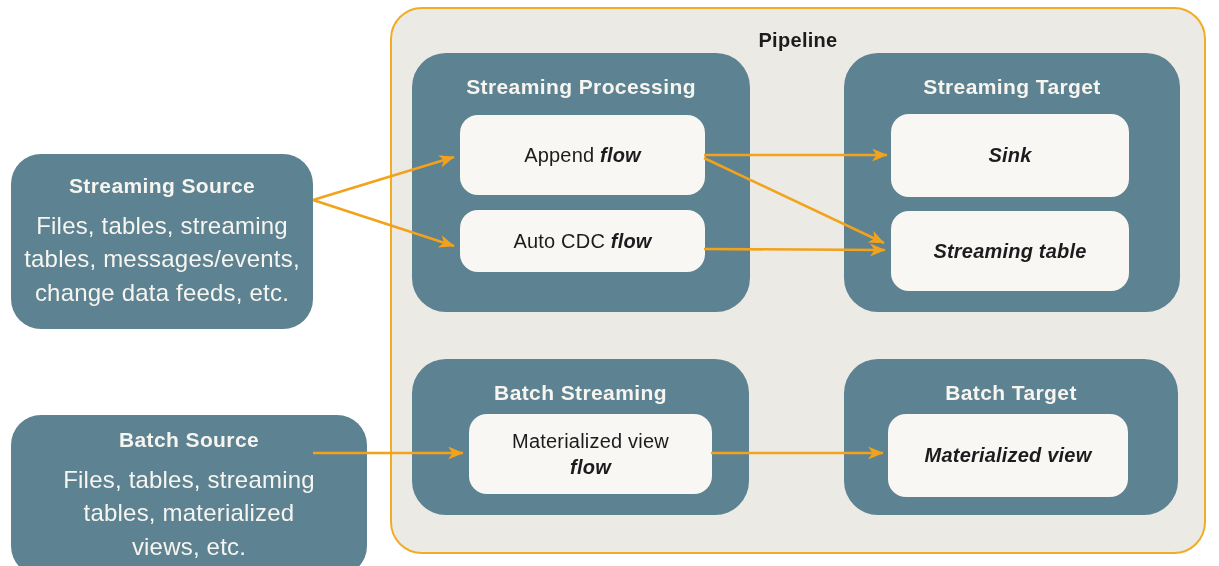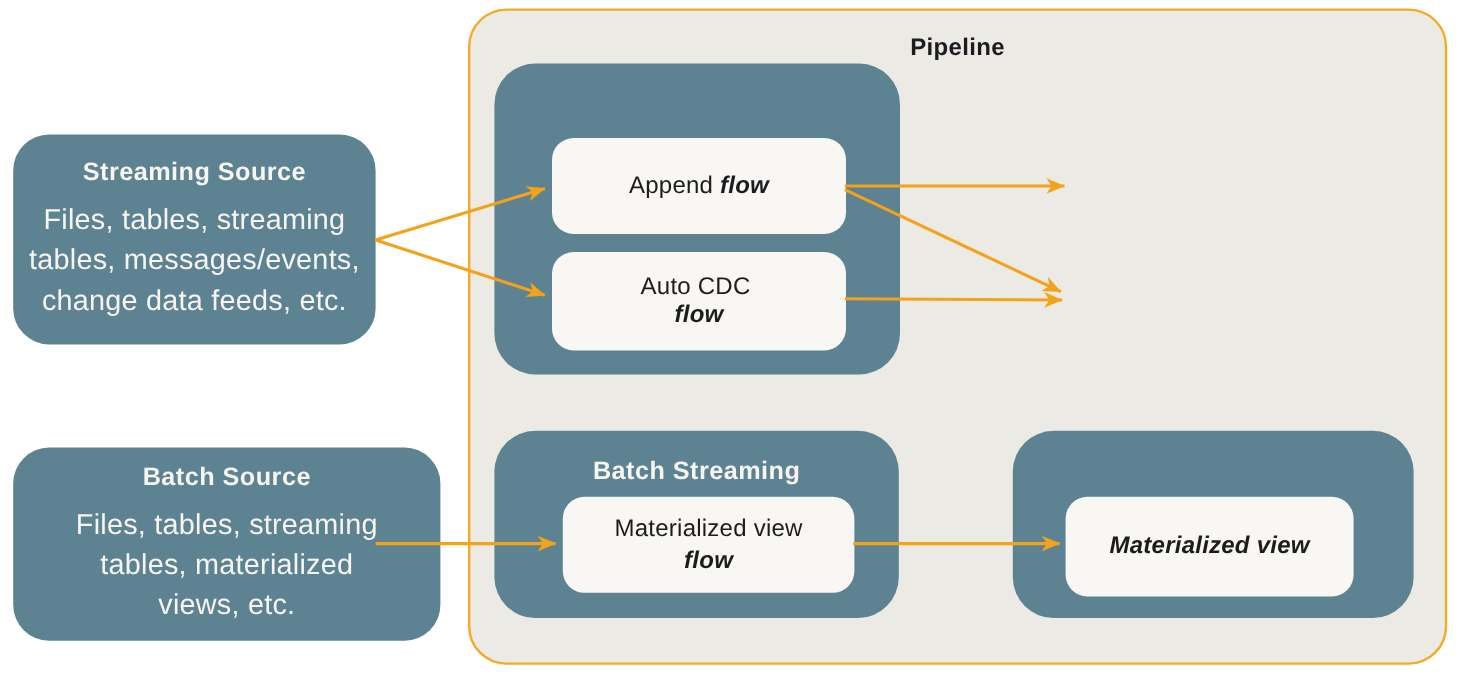--- a/index.html
+++ b/index.html
@@ -26,20 +26,21 @@
     position: absolute;
     background: var(--teal);
     border-radius: 30px;
     color: var(--text-light);
     display: flex;
     flex-direction: column;
     justify-content: center;
     align-items: center;
     text-align: center;
     z-index: 2;
+    margin-top: 42px;
   }
   .src-title {
     font-weight: bold;
     font-size: 21px;
     letter-spacing: 0.4px;
   }
   .src-body {
     font-size: 24px;
     line-height: 1.38;
     white-space: pre-line;
@@ -128,39 +129,50 @@
     <div class="src-title">Batch Source</div>
     <div class="src-body">Files, tables, streaming
 tables, materialized
 views, etc.</div>
   </div>
 
   <div class="pipeline">
     <div class="pipeline-title">Pipeline</div>
 
     <div class="section" style="left:20px; top:44px; width:338px; height:259px;">
+      <div class="section-title">Streaming Processing</div>
       <div class="node" style="left:48px; top:62px; width:245px; height:80px;">
         <span class="txt-normal">Append </span>
           <span class="txt-bold">flow</span>
       </div>
-      <div class="node" style="left:48px; top:157px; width:245px; height:82px;flex-direction:column;">
+      <div class="node" style="left:48px; top:157px; width:245px; height:62px;">
         <span class="txt-normal">Auto CDC </span>
           <span class="txt-bold">flow</span>
       </div>
     </div>
 
+    <div class="section" style="left:452px; top:44px; width:336px; height:259px;">
+      <div class="section-title">Streaming Target</div>
+      <div class="node" style="left:47px; top:61px; width:238px; height:83px;">
+        <span class="txt-bold">Sink</span>
+      </div>
+      <div class="node" style="left:47px; top:158px; width:238px; height:80px;">
+        <span class="txt-bold">Streaming table</span>
+      </div>
+    </div>
 
     <div class="section" style="left:20px; top:350px; width:337px; height:156px;">
       <div class="section-title">Batch Streaming</div>
       <div class="node stacked" style="left:57px; top:55px; width:243px; height:80px;">
         <span class="txt-normal">Materialized view</span>
         <span class="txt-bold">flow</span>
       </div>
     </div>
 
     <div class="section" style="left:452px; top:350px; width:334px; height:156px;">
+      <div class="section-title">Batch Target</div>
       <div class="node" style="left:44px; top:55px; width:240px; height:83px;">
         <span class="txt-bold">Materialized view</span>
       </div>
     </div>
 
   </div>
 </div>
 
 </body></html>

